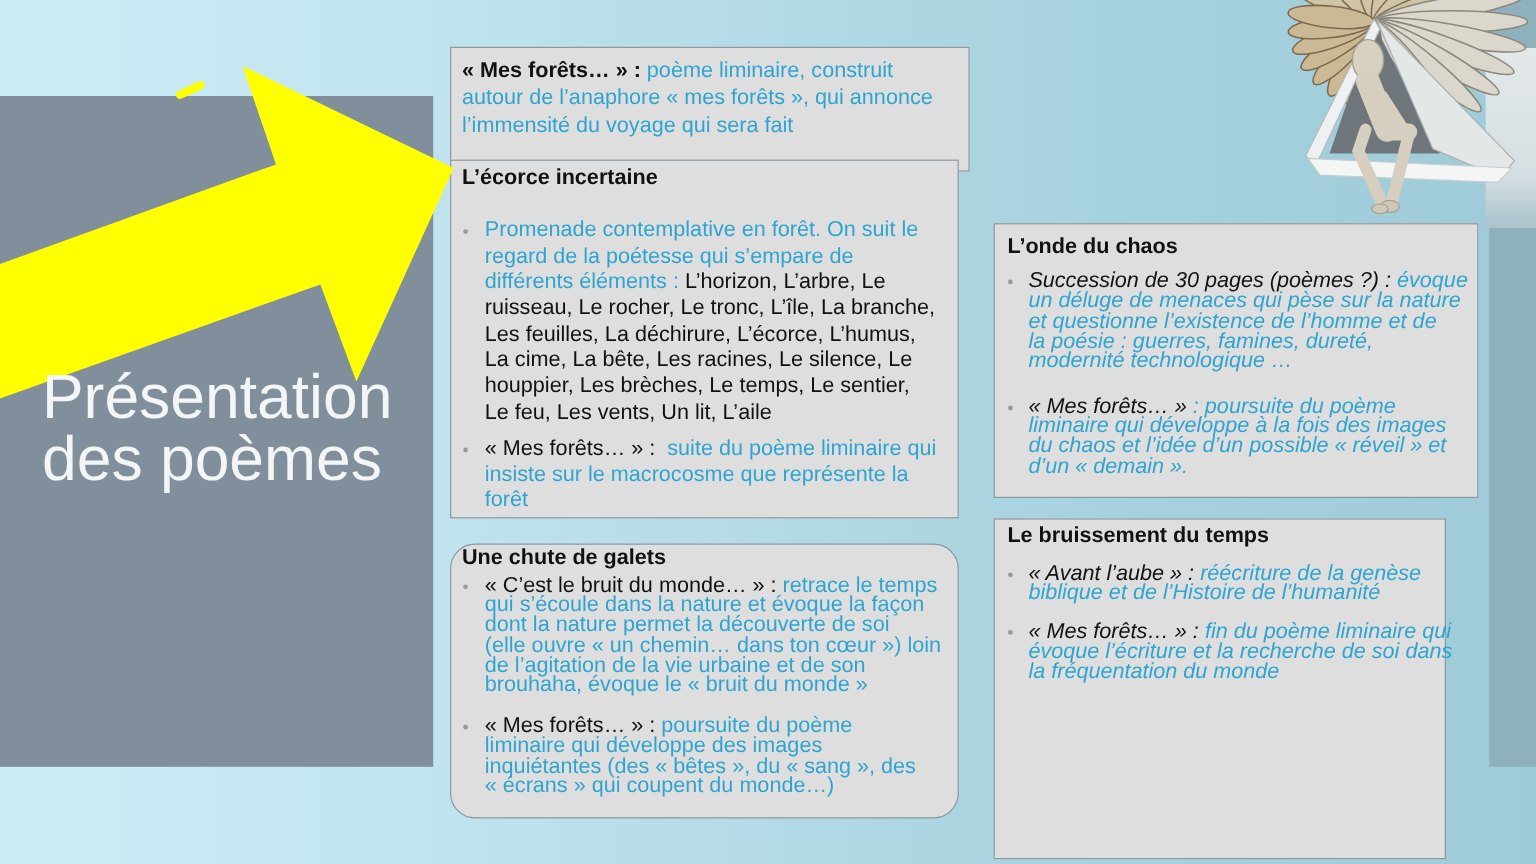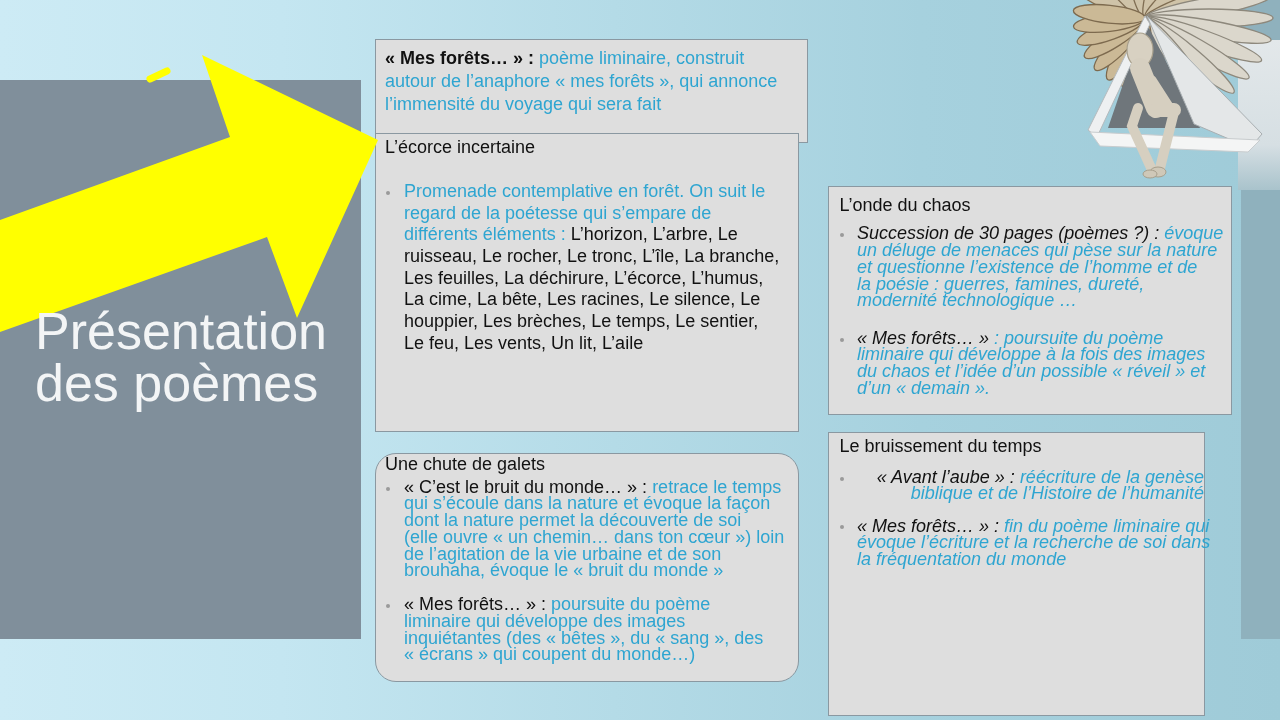--- a/index.html
+++ b/index.html
@@ -27,21 +27,21 @@
   }
   .photo{position:absolute;left:1060px;top:0;z-index:2;}
   .overlay{position:absolute;left:0;top:0;z-index:5;pointer-events:none;}
 
   .card{
     position:absolute;box-sizing:border-box;
     background:var(--card);border:1px solid var(--card-border);
     font-family:"Liberation Sans", sans-serif;font-size:18px;color:var(--text);
     z-index:3;
   }
-  .card .title{font-weight:normal;line-height:21.7px;white-space:pre;color:var(--text);}
+  .card .title{font-weight:bold;line-height:21.7px;white-space:pre;color:var(--text);}
   .bullet{position:relative;white-space:normal;}
   .bullet .k,.bullet .b,.intro .k,.intro .b{white-space:pre;}
   .k{color:var(--text);}
   .b{color:var(--accent);}
   .bold{font-weight:bold;}
   .dot{position:absolute;width:4px;height:4px;border-radius:50%;background:#9a9a9a;}
 
   .lh-wide{line-height:21.7px;}
   .lh-wide .dot{top:10.4px;}
   .lh-tight{line-height:16.7px;}
@@ -173,20 +173,23 @@
 <section class="card left-col" style="left:375px;top:133px;width:424px;height:299px;padding:2.6px 0 0 9px;">
   <div class="title">L’écorce incertaine</div>
   <div class="bullet lh-wide" style="margin-top:22.6px;"><span class="dot"></span><span class="b">Promenade contemplative en forêt. On suit le
 regard de la poétesse qui s’empare de
 différents éléments :</span><span class="k"> L’horizon, L’arbre, Le
 ruisseau, Le rocher, Le tronc, L’île, La branche,
 Les feuilles, La déchirure, L’écorce, L’humus,
 La cime, La bête, Les racines, Le silence, Le
 houppier, Les brèches, Le temps, Le sentier,
 Le feu, Les vents, Un lit, L’aile</span></div>
+  <div class="bullet lh-wide" style="margin-top:8.4px;"><span class="dot"></span><span class="k">« Mes forêts… » :</span><span class="b">  suite du poème liminaire qui
+insiste sur le macrocosme que représente la
+forêt</span></div>
 </section>
 
 <section class="card left-col" style="left:375px;top:453px;width:424px;height:229px;padding:0 0 0 9px;border-radius:21px;">
   <div class="title">Une chute de galets</div>
   <div class="bullet lh-tight" style="margin-top:3px;"><span class="dot"></span><span class="k">« C’est le bruit du monde… » :</span><span class="b"> retrace le temps
 qui s’écoule dans la nature et évoque la façon
 dont la nature permet la découverte de soi
 (elle ouvre « un chemin… dans ton cœur ») loin
 de l’agitation de la vie urbaine et de son
 brouhaha, évoque le « bruit du monde »</span></div>
@@ -204,21 +207,21 @@
 la poésie : guerres, famines, dureté,
 modernité technologique …</span></div>
   <div class="bullet lh-tight" style="margin-top:20.8px;"><span class="dot"></span><span class="k">« Mes forêts… »</span><span class="b"> : poursuite du poème
 liminaire qui développe à la fois des images
 du chaos et l’idée d’un possible « réveil » et
 d’un « demain ».</span></div>
 </section>
 
 <section class="card right-col" style="left:828px;top:432px;width:377px;height:284px;padding:2.6px 0 0 10.5px;">
   <div class="title">Le bruissement du temps</div>
-  <div class="bullet lh-tight" style="margin-top:11.4px;text-align:right;"><span class="dot"></span><span class="k">« Avant l’aube » :</span><span class="b"> réécriture de la genèse
+  <div class="bullet lh-tight" style="margin-top:11.4px;"><span class="dot"></span><span class="k">« Avant l’aube » :</span><span class="b"> réécriture de la genèse
 biblique et de l’Histoire de l’humanité</span></div>
   <div class="bullet lh-tight" style="margin-top:15.5px;"><span class="dot"></span><span class="k">« Mes forêts… » :</span><span class="b"> fin du poème liminaire qui
 évoque l’écriture et la recherche de soi dans
 la fréquentation du monde</span></div>
 </section>
 
 <svg class="overlay" width="1280" height="720" viewBox="0 0 1280 720">
   <polygon points="0,220 230,137 202,55 378,140 297,318 267,237 0,332" fill="var(--arrow)"></polygon>
   <line x1="150" y1="79" x2="167" y2="71" stroke="var(--arrow)" stroke-width="7" stroke-linecap="round"></line>
 </svg>

